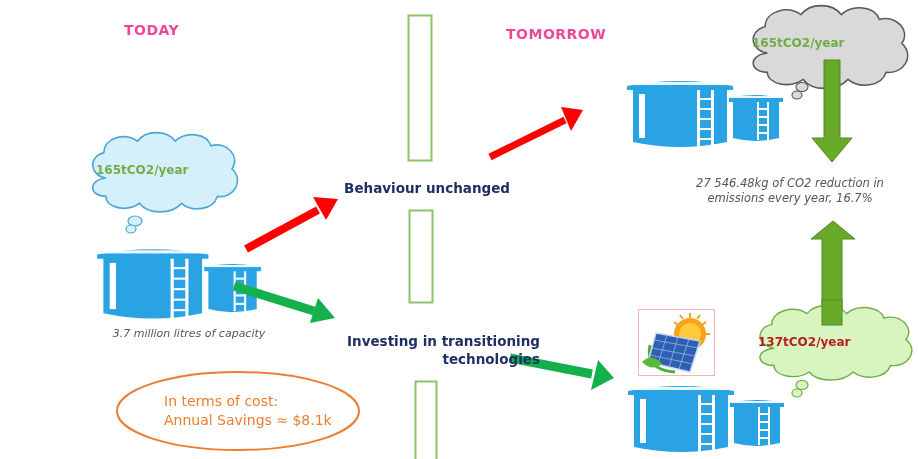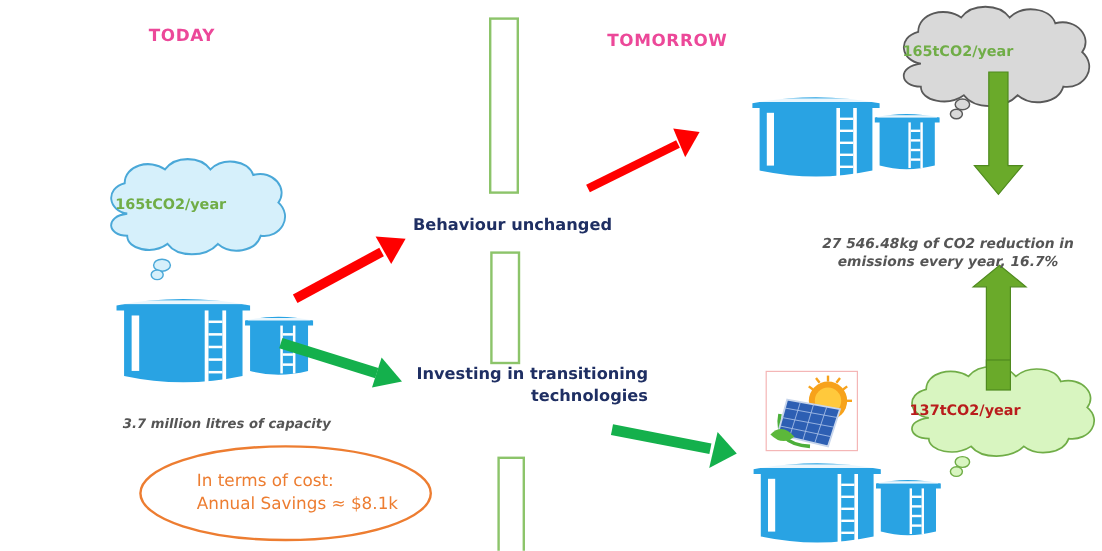--- a/index.html
+++ b/index.html
@@ -1,21 +1,21 @@
 <!DOCTYPE html>
 <html><head>
 <meta charset="utf-8">
 <style>
   html, body { margin: 0; padding: 0; background: #ffffff; }
   body { width: 918px; height: 459px; position: relative; overflow: hidden;
          font-family: "DejaVu Sans", "Liberation Sans", sans-serif; }
   .abs { position: absolute; }
   .heading { font-weight: bold; font-size: 14px; color: #ec4899; letter-spacing: 0.5px; }
   .navy { color: #1f2f63; font-weight: bold; font-size: 13.5px; text-align: right; line-height: 18px; }
-  .caption { color: #555555; font-style: italic; font-weight: bold; font-size: 11px; text-align: center; line-height: 15px; margin-top: 20px; }
+  .caption { color: #555555; font-style: italic; font-weight: normal; font-size: 11px; text-align: center; line-height: 15px; }
   .cloud-label { font-weight: bold; font-size: 12px; text-align: left; }
   .cost-text { color: #ed7d31; font-weight: normal; font-size: 14px; line-height: 19px; }
   svg { position: absolute; left: 0; top: 0; }
 </style>
 </head>
 <body>
 
 <svg width="918" height="459" viewBox="0 0 918 459">
   <defs>
     <g id="tank">
@@ -156,21 +156,21 @@
   <div>3.7 million litres of capacity</div>
 </div>
 
 <div class="abs cost-text" style="left:164px; top:392px;">
   <div>In terms of cost:</div>
   <div>Annual Savings ≈ $8.1k</div>
 </div>
 
 <div class="abs navy" style="left:330px; top:179px; width:180px;">Behaviour unchanged</div>
 
-<div class="abs navy" style="left:320px; top:303px; width:220px;">
+<div class="abs navy" style="left:320px; top:332px; width:220px;">
   <div>Investing in transitioning</div>
   <div>technologies</div>
 </div>
 
 <div class="abs cloud-label" style="left:752px; top:36px; width:160px; color:#70ad47;">165tCO2/year</div>
 
 <div class="abs caption" style="left:670px; top:176px; width:240px; font-size:11.5px;">
   <div>27 546.48kg of CO2 reduction in</div>
   <div>emissions every year, 16.7%</div>
 </div>

